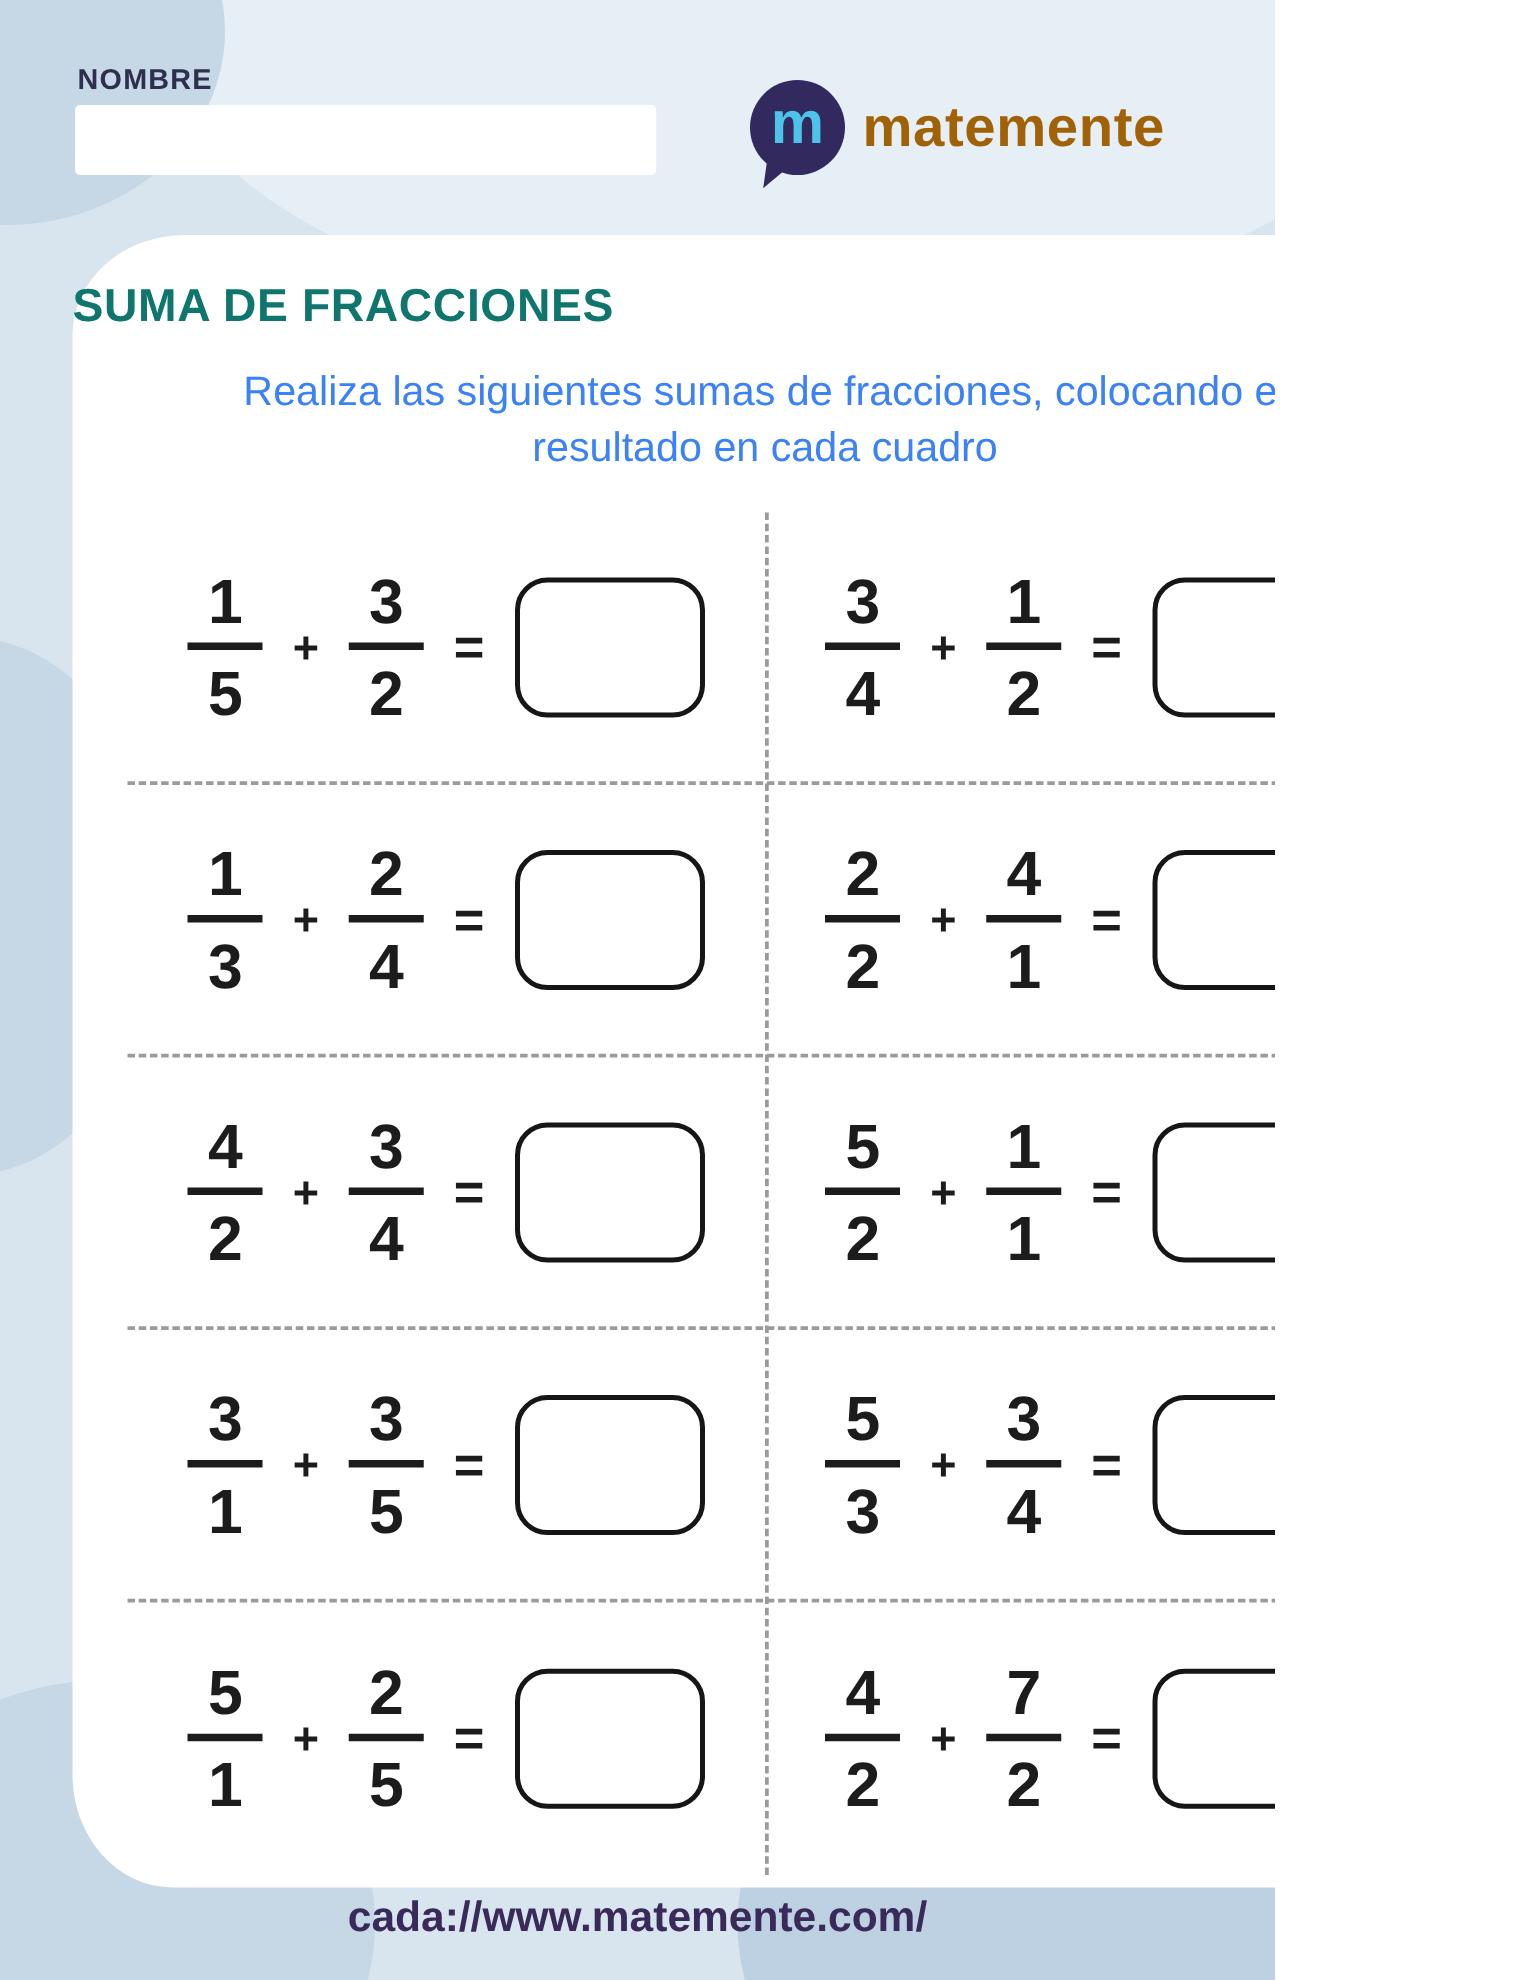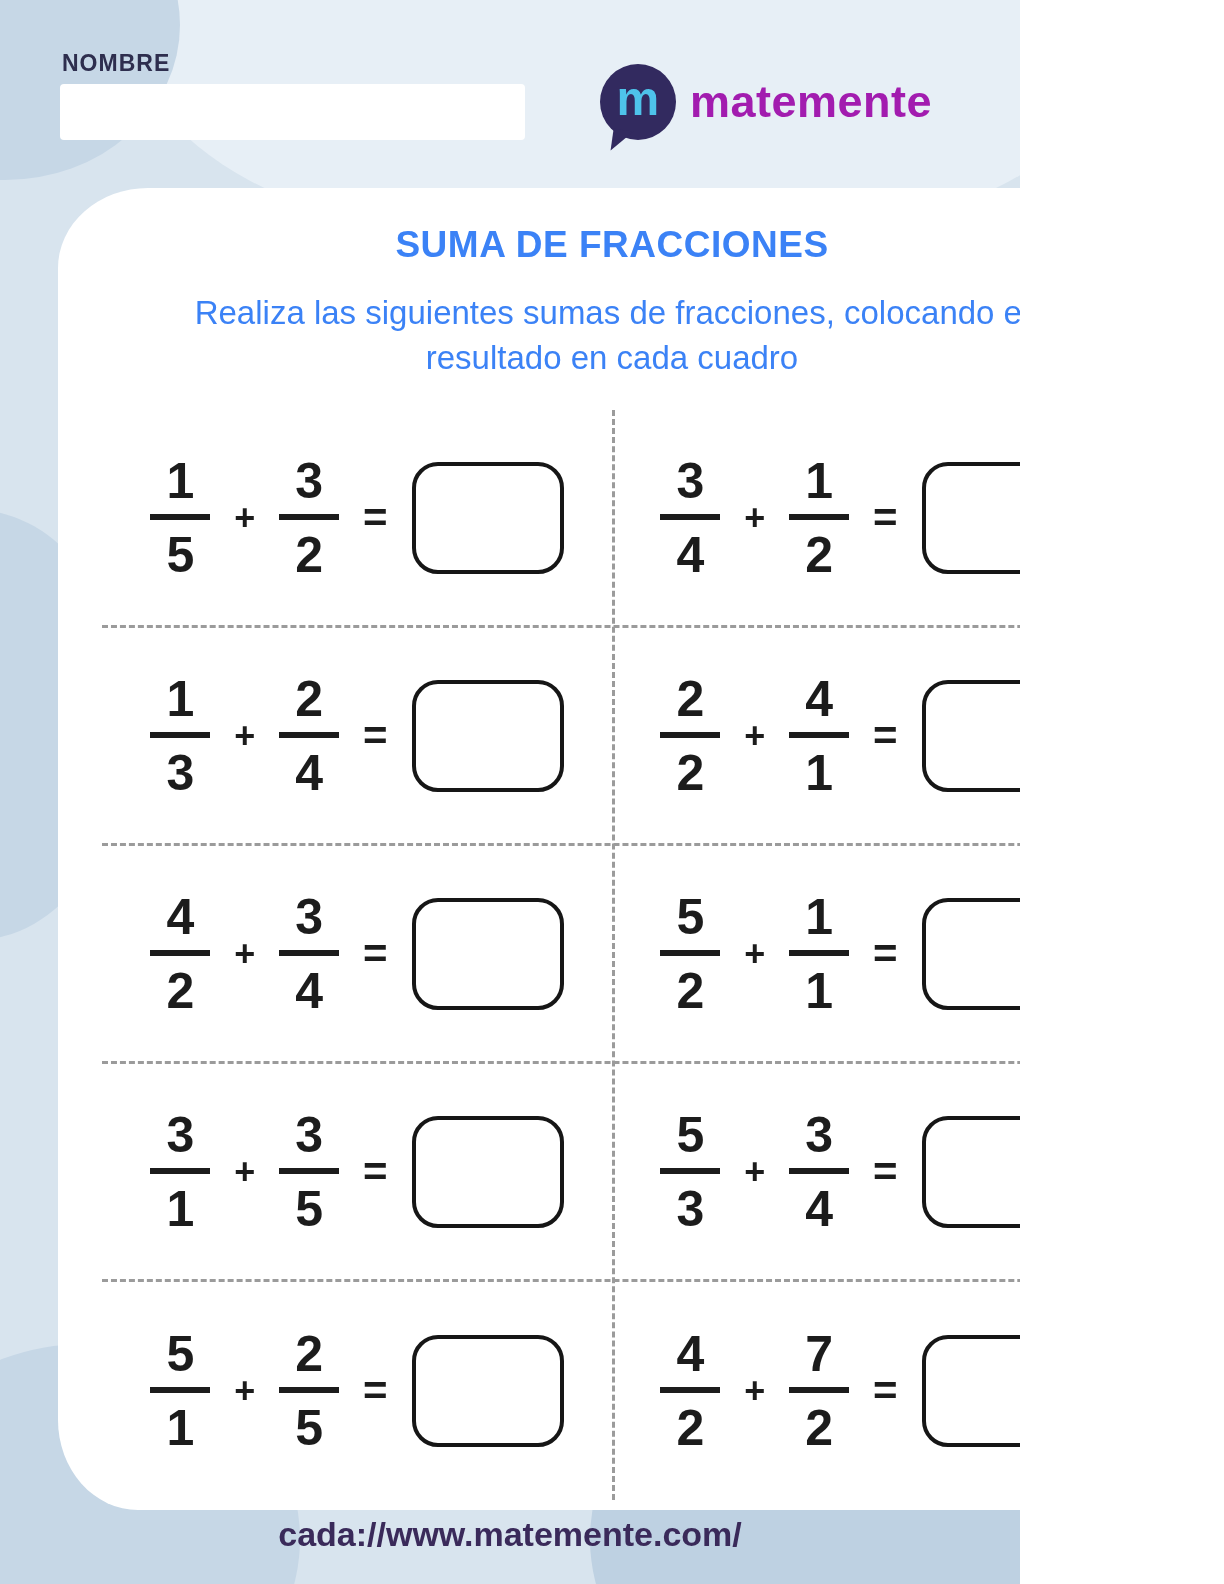--- a/index.html
+++ b/index.html
@@ -35,31 +35,31 @@
   .logo-mark {
     position:relative; width:76px; height:76px; background:#322a5f; border-radius:50%;
     display:flex; align-items:center; justify-content:center;
   }
   .logo-mark::after {
     content:""; position:absolute; bottom:-12px; left:12px;
     width:0; height:0; border-top:22px solid #322a5f; border-right:20px solid transparent;
     transform:rotate(8deg);
   }
   .logo-m { color:#4ec3ea; font-size:48px; font-weight:800; line-height:1; margin-top:-6px; }
-  .logo-text { font-size:45px; font-weight:800; color:#a21caf; letter-spacing:0.5px; }
+  .logo-text { font-size:45px; font-weight:800; color:#a16207; letter-spacing:0.5px; }
 
   
   .card {
     position:absolute; z-index:1; left:58px; top:188px; width:1108px; height:1322px;
     background:#ffffff;
     border-radius: 90px 70px 100px 80px / 80px 100px 70px 90px;
   }
   .title {
-    text-align:center; margin-top:36px;
-    font-size:37px; font-weight:800; color:#3b82f6; letter-spacing:0.5px;
+    text-align:left; margin-top:36px;
+    font-size:37px; font-weight:800; color:#0f766e; letter-spacing:0.5px;
   }
   .subtitle {
     text-align:center; margin:25px auto 0; width:920px;
     font-size:33px; color:#3b82f6; line-height:1.35;
   }
 
   .problems { position:relative; margin:30px 44px 0; }
   .col-divider {
     position:absolute; left:50%; top:0; height:100%;
     border-left:3px dashed #9b9b9b;

